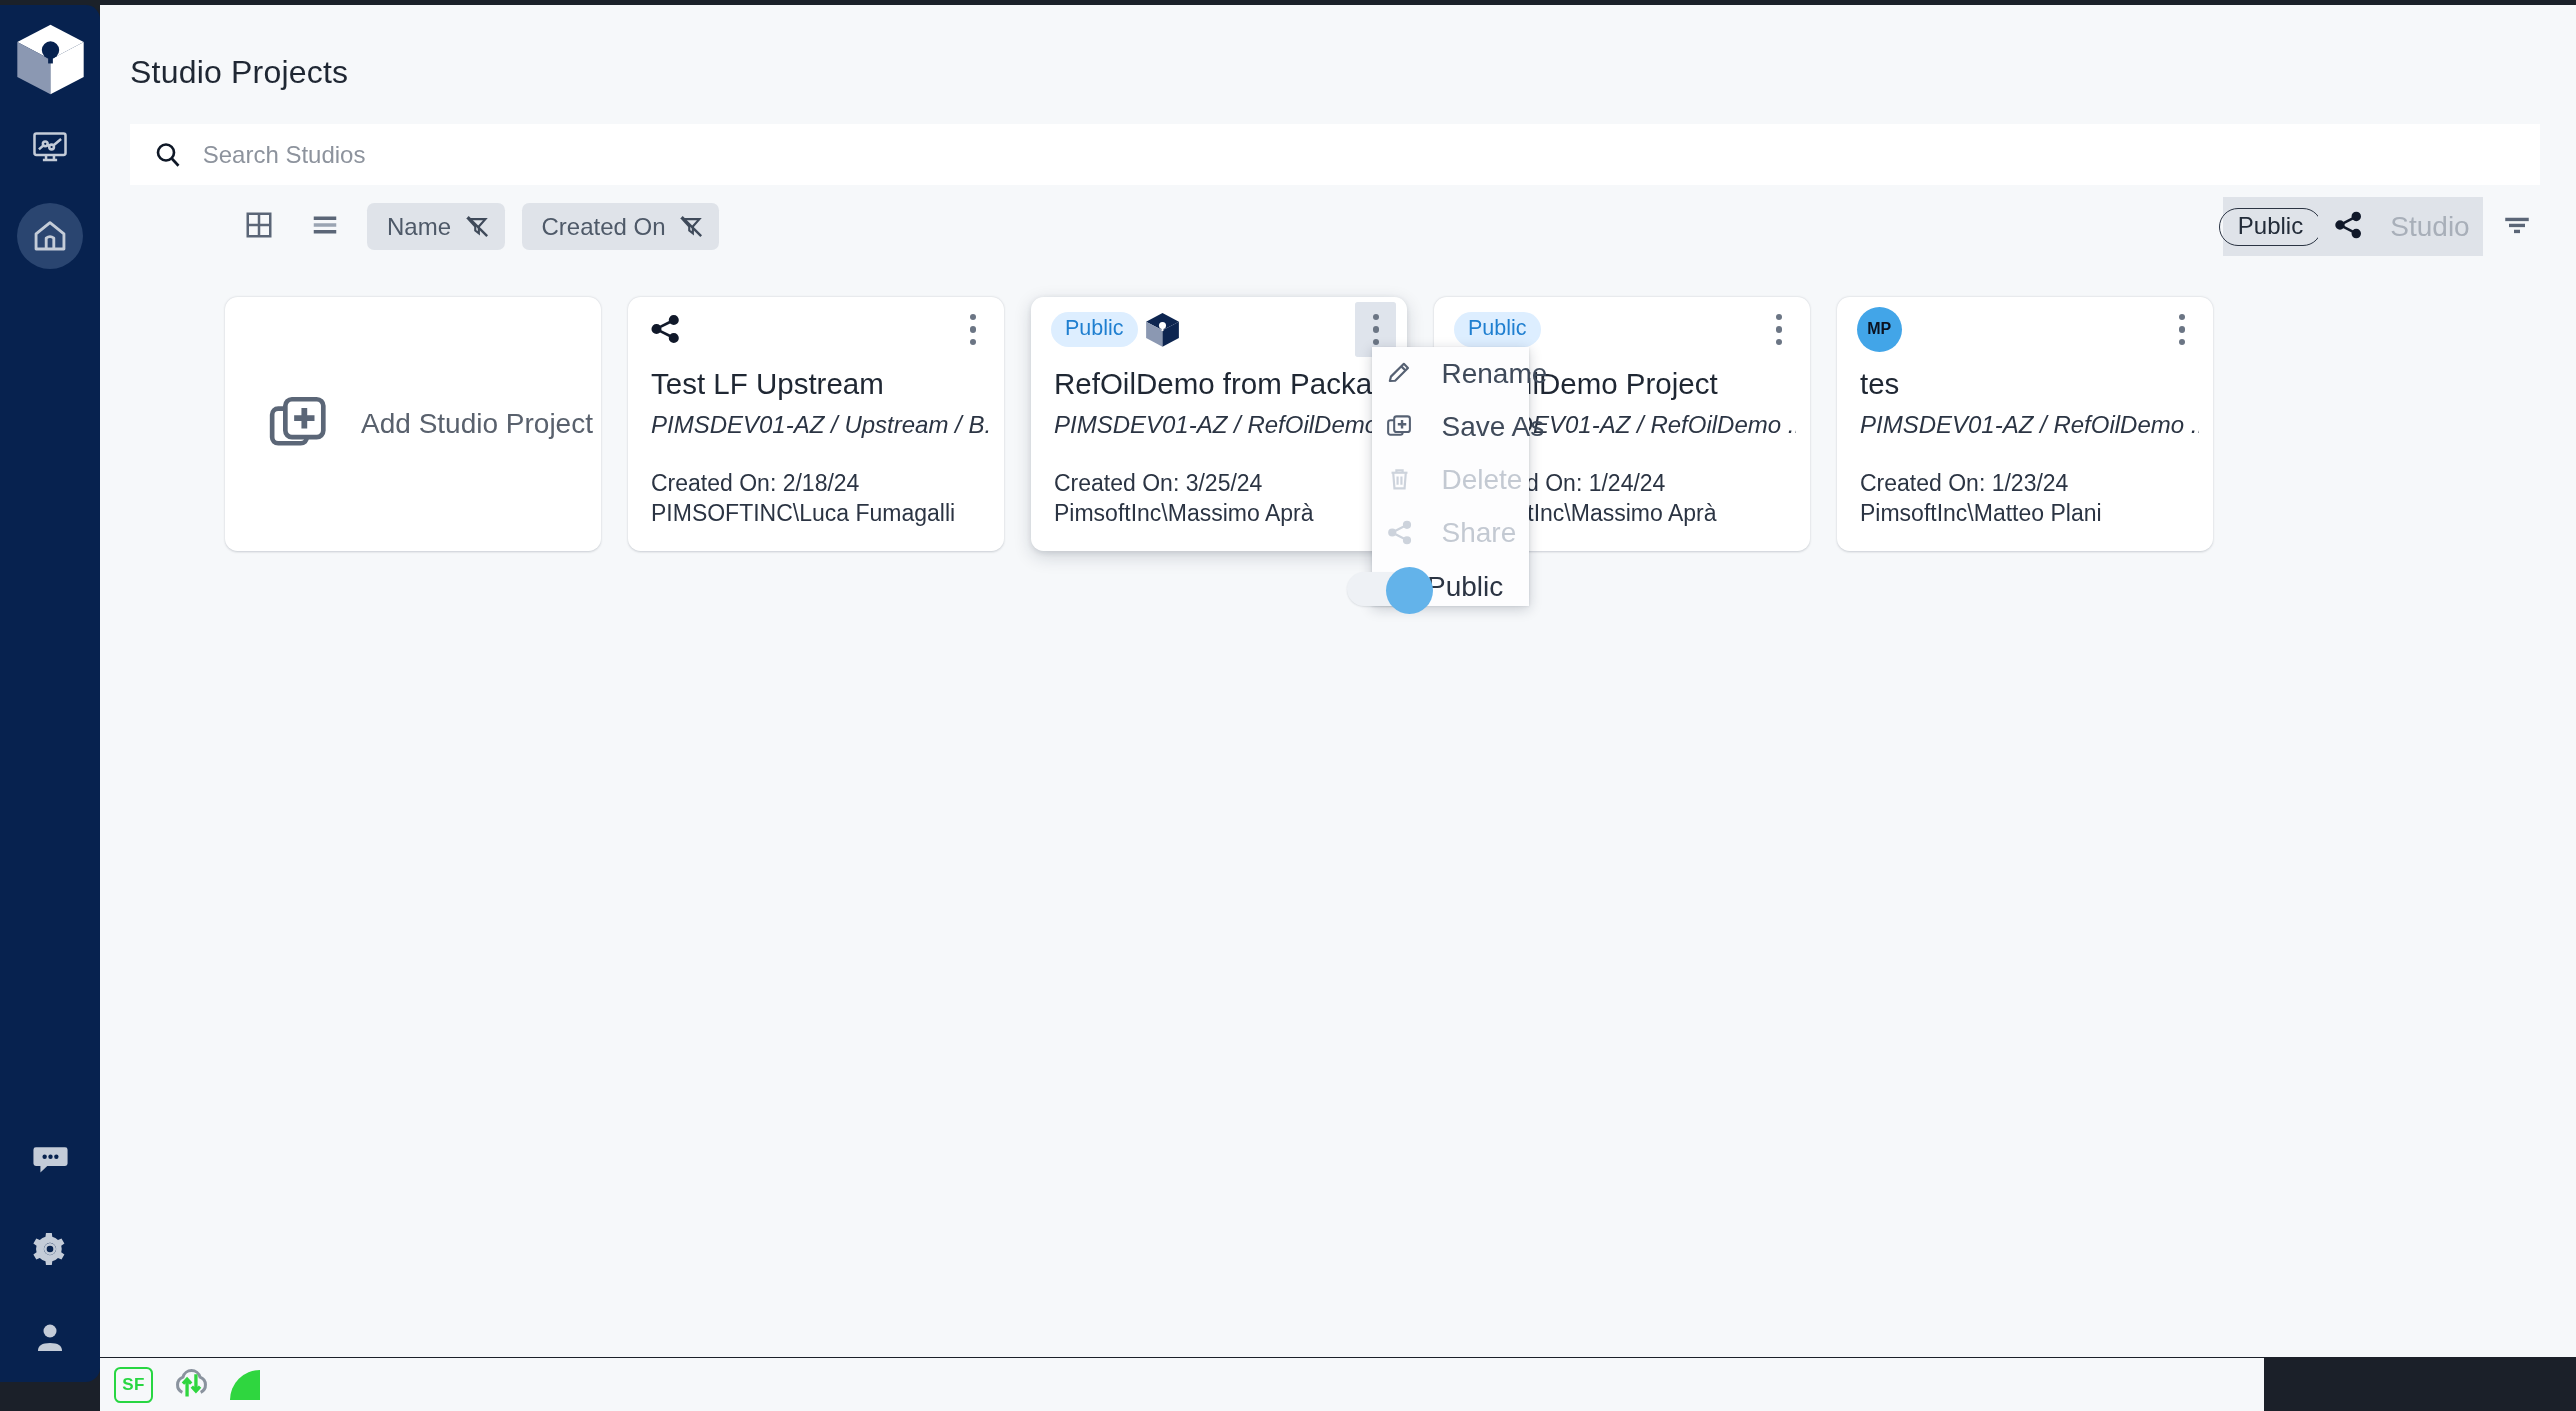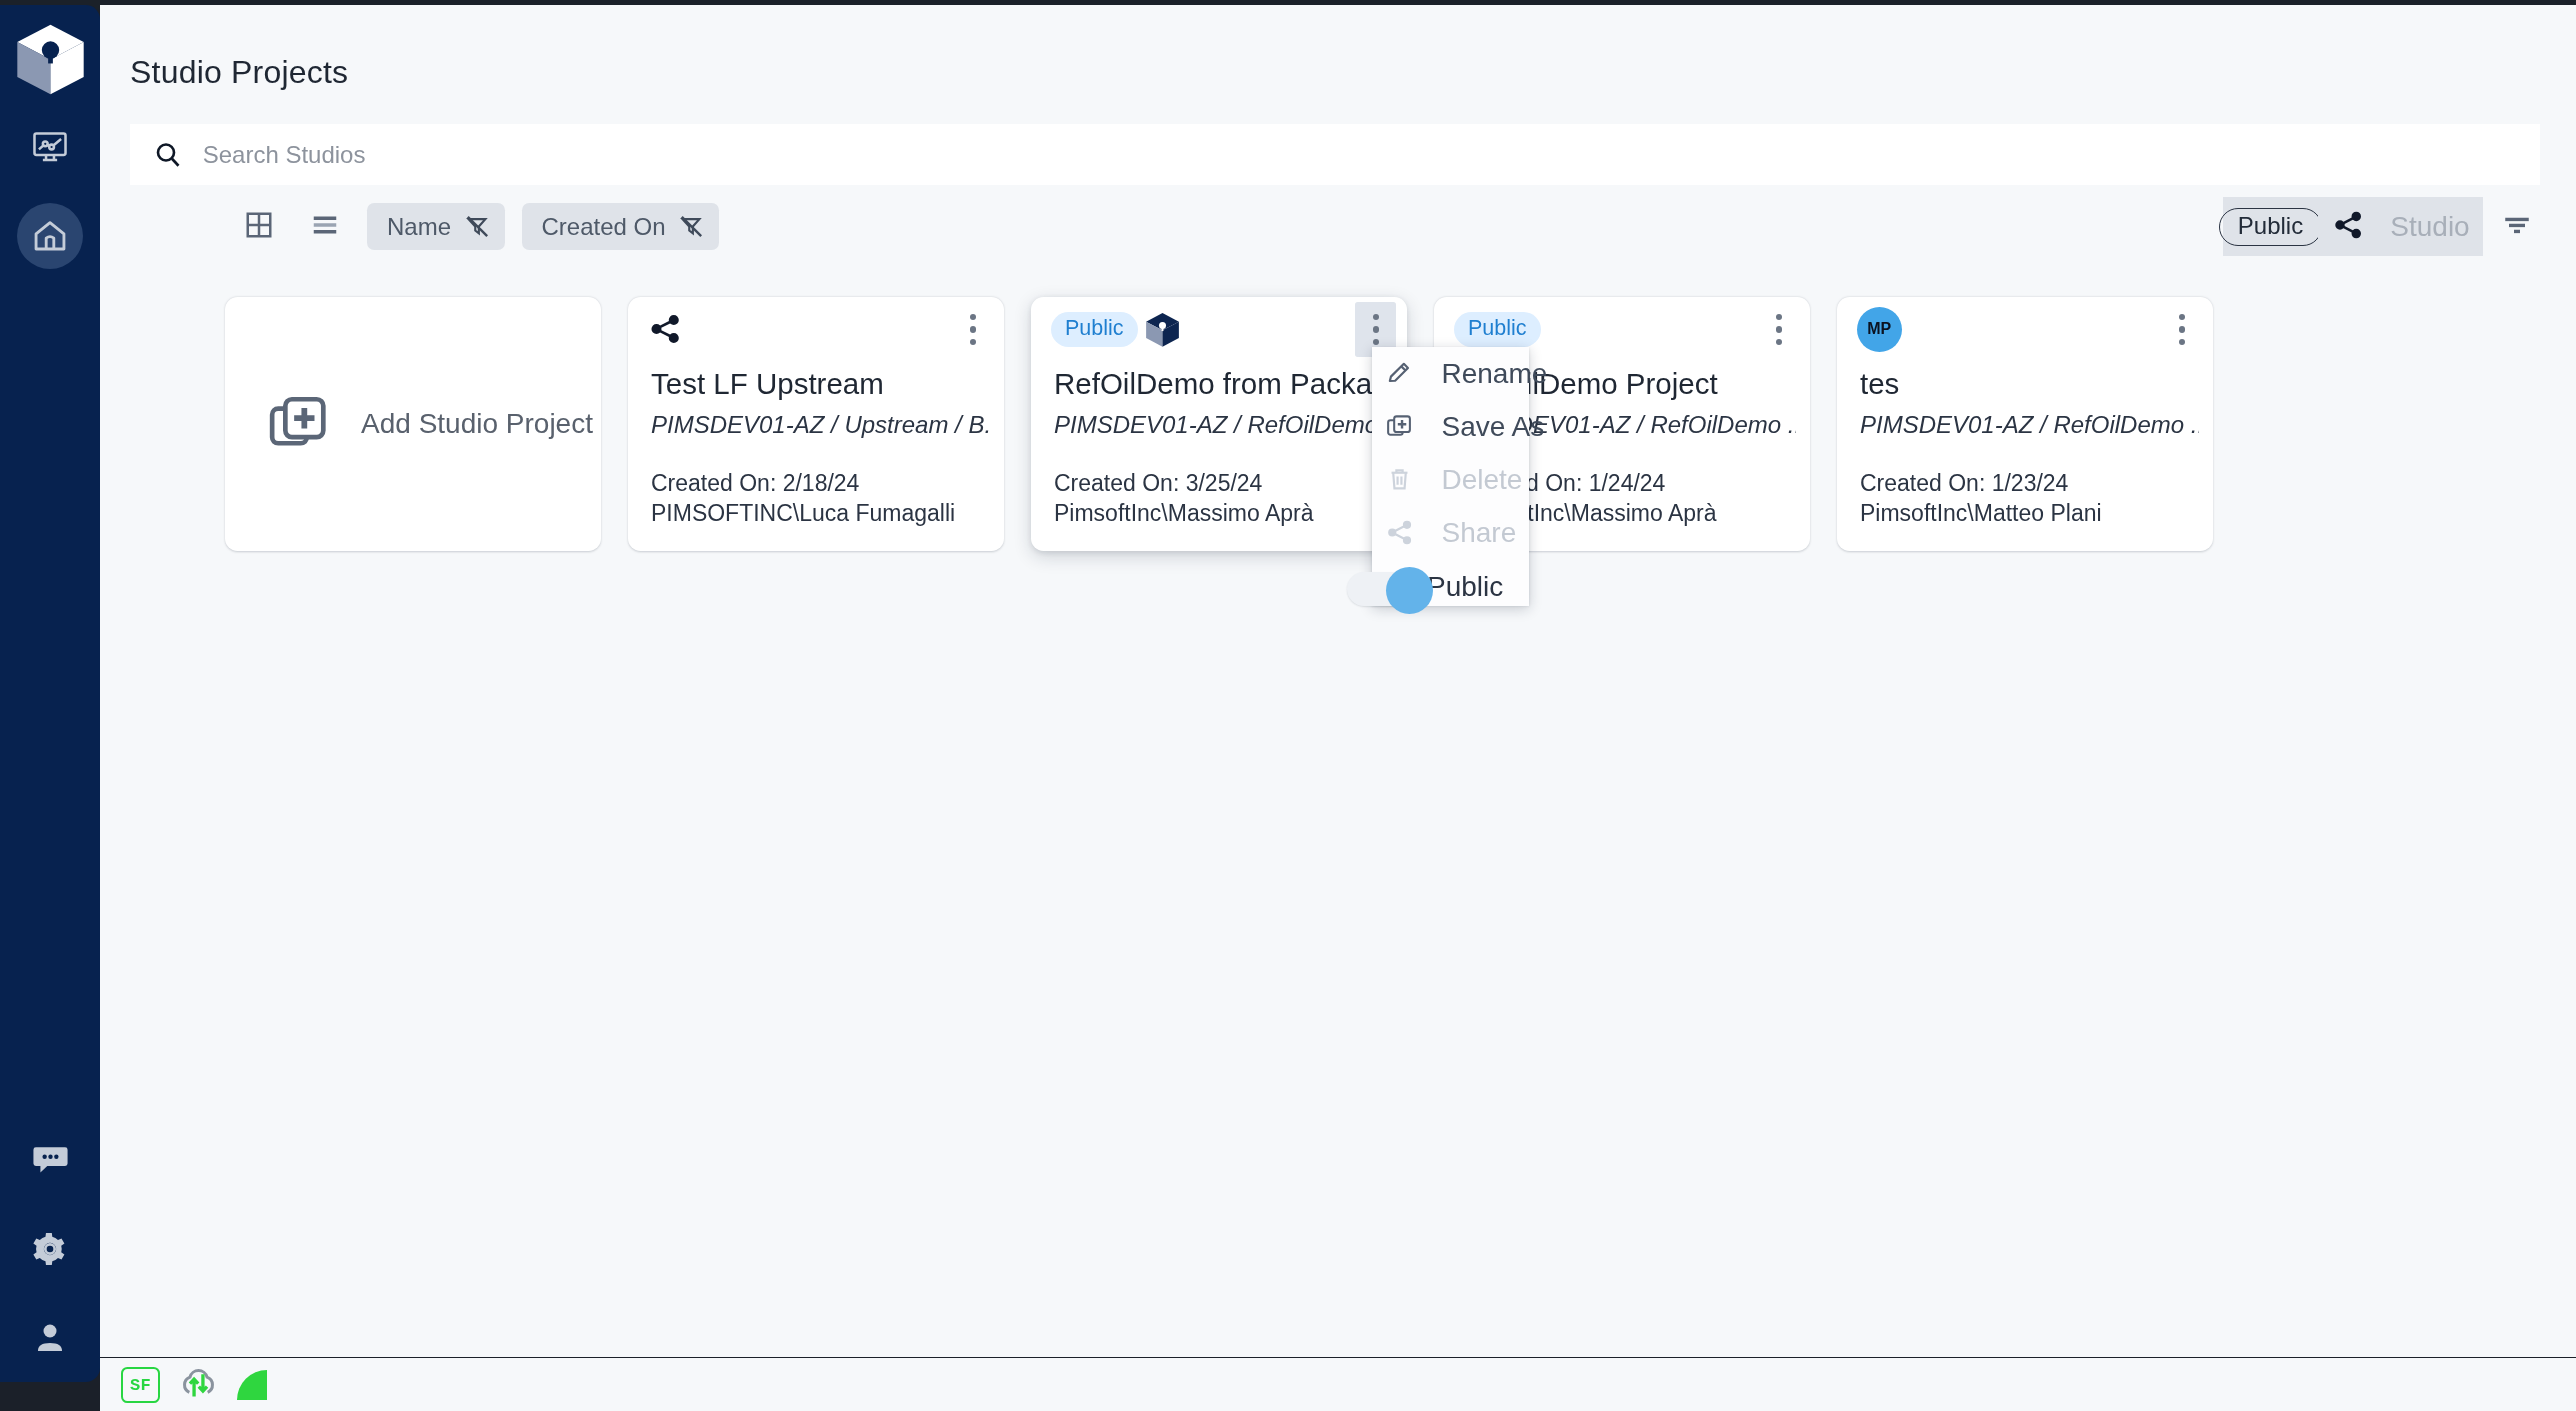--- a/index.html
+++ b/index.html
@@ -192,25 +192,24 @@
   .switch .thumb {
     position: absolute; left: 39px; top: -5.4px;
     width: 47px; height: 47px; border-radius: 50%;
     background: #63b3ea;
   }
   .mi.toggle .tlbl { margin-left: 55px; color: #2b3443; }
 
   
   .statusbar {
     position: absolute; left: 100px; top: 1358px;
-    width: 2476px; height: 54px;
+    width: 2164px; height: 54px;
     background: #f6f8fa;
     display: flex; align-items: center; gap: 18px;
-    padding-left: 21px;
-    font-family: Liberation Mono, monospace;
+    padding-left: 14px;
   }
   .sf-badge {
     width: 39px; height: 36px; border: 2.7px solid #28d642; border-radius: 6.3px;
     color: #28d642; font-size: 17px; font-weight: bold;
     display: flex; align-items: center; justify-content: center;
     letter-spacing: 0.4px;
   }
   .sync-ico { width: 41px; height: 38px; }
   .wedge {
     width: 30px; height: 30px; background: #2fd63f;

